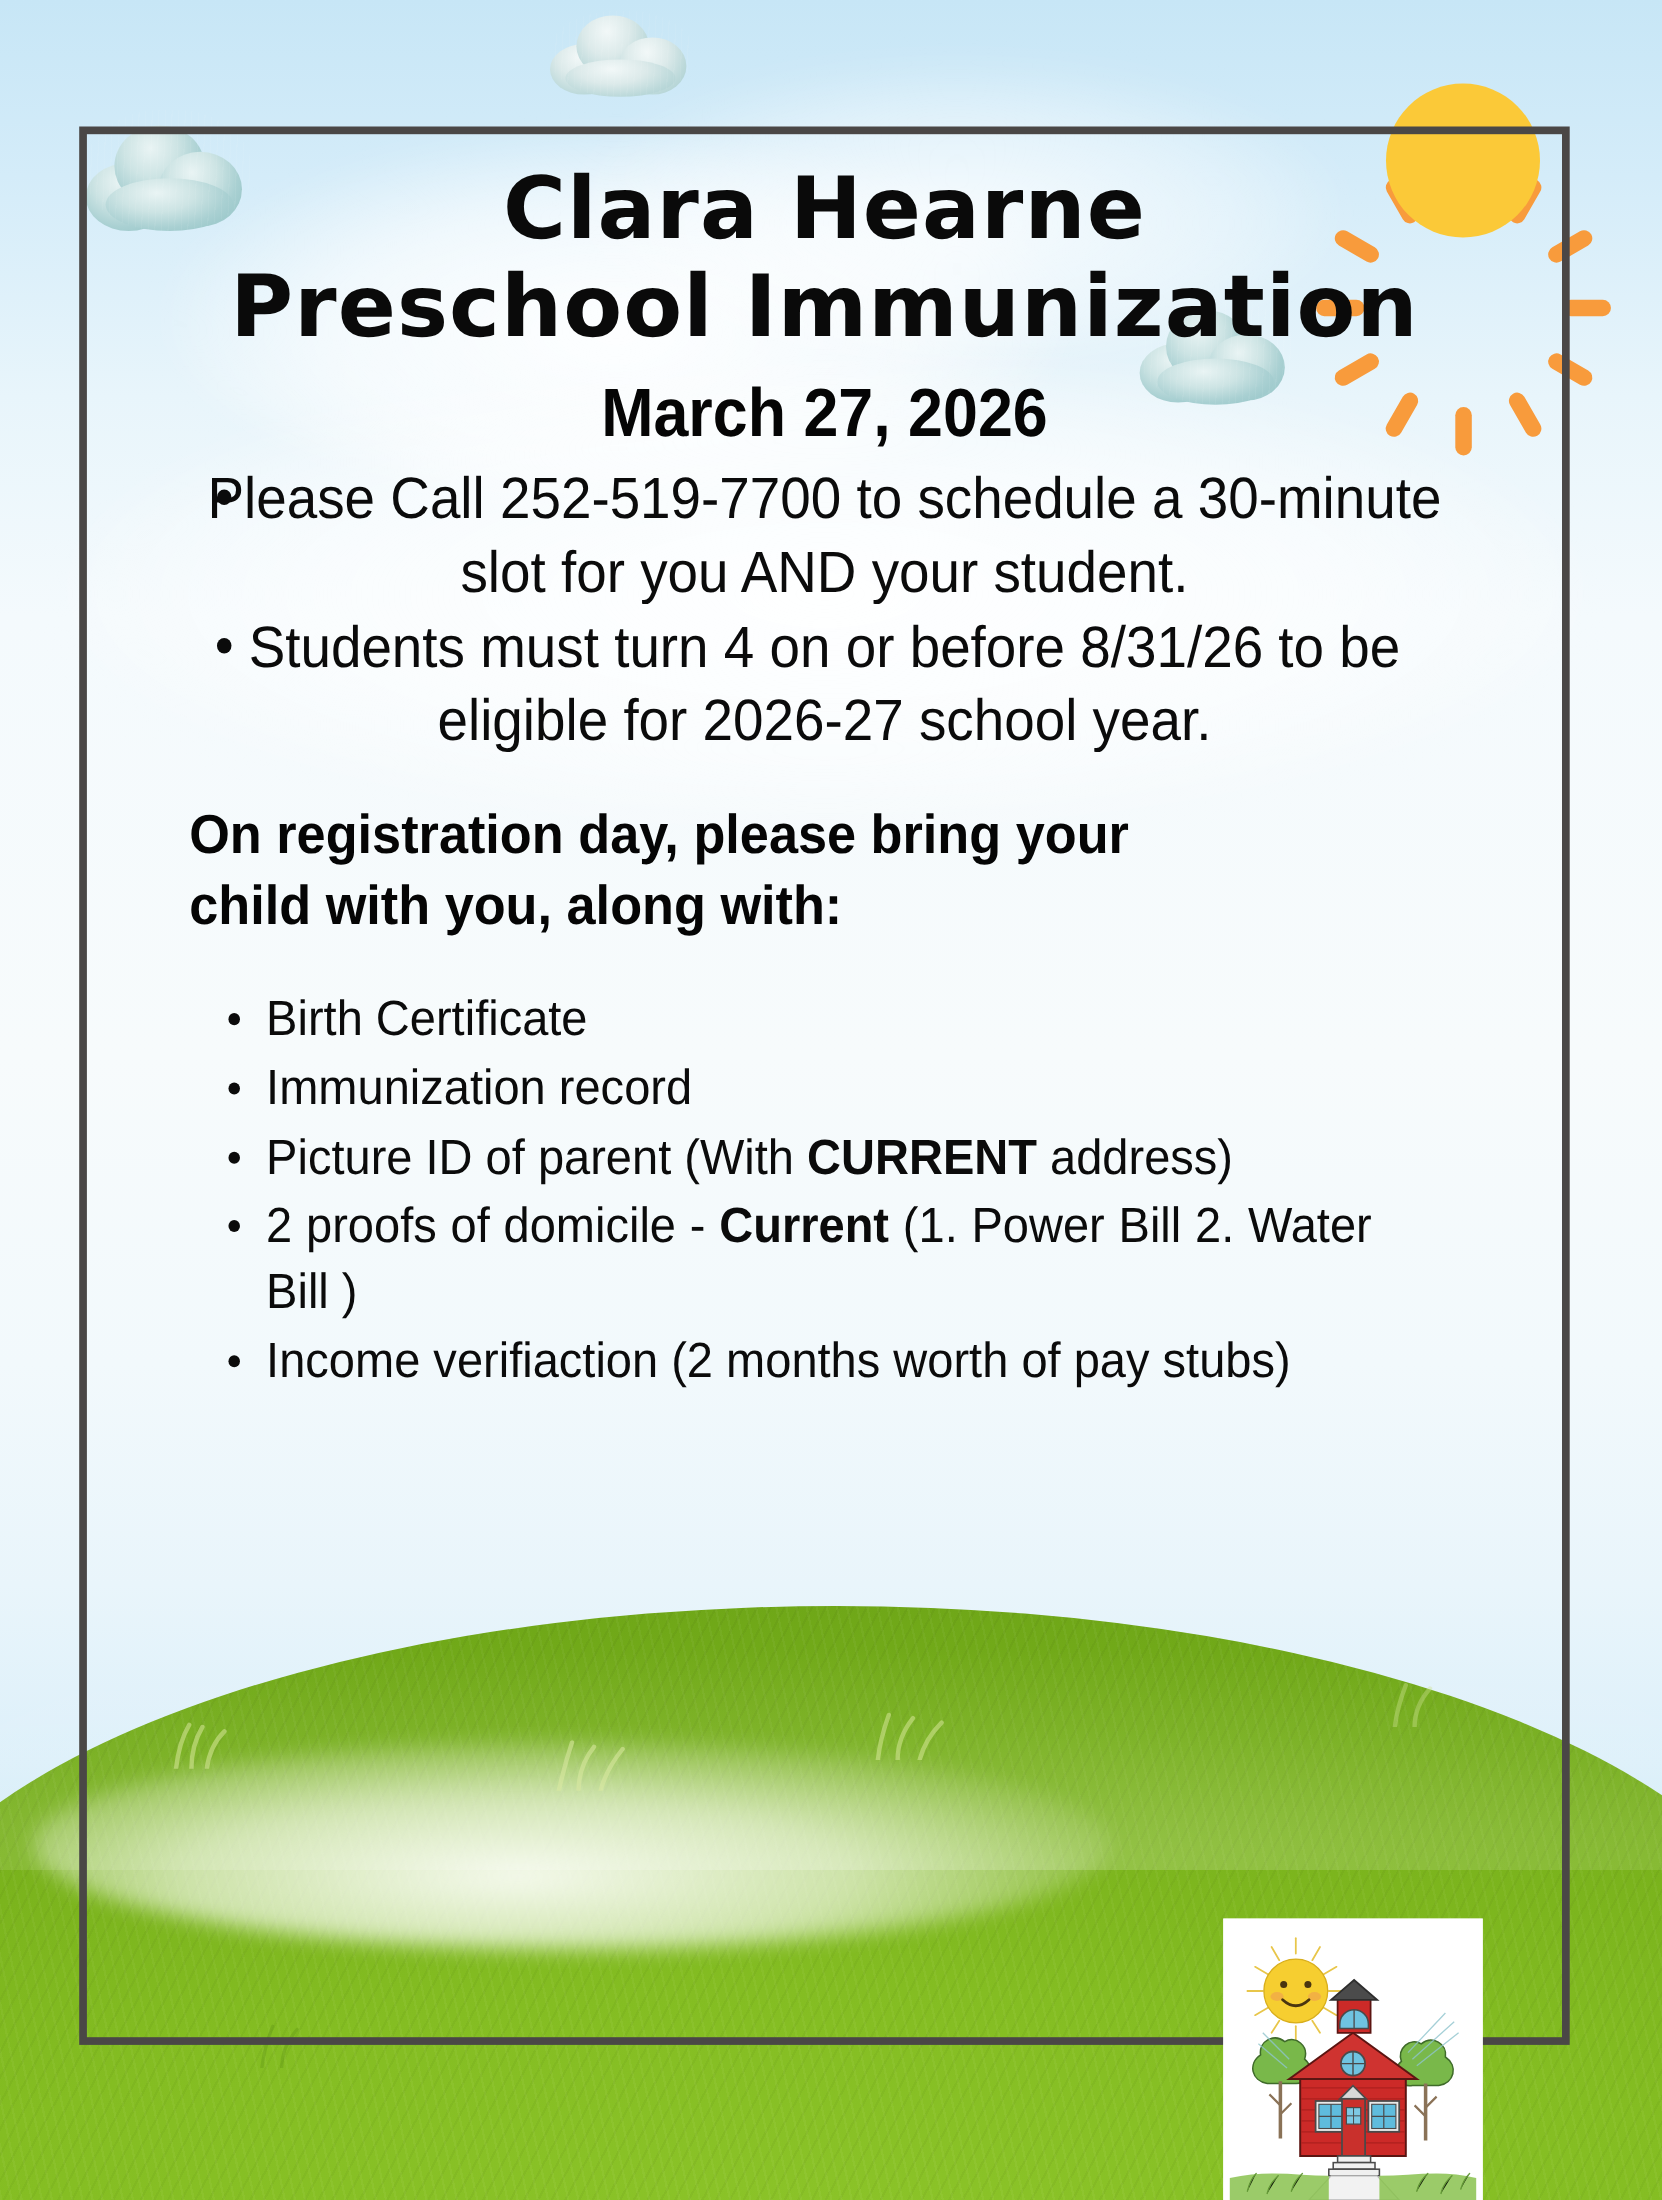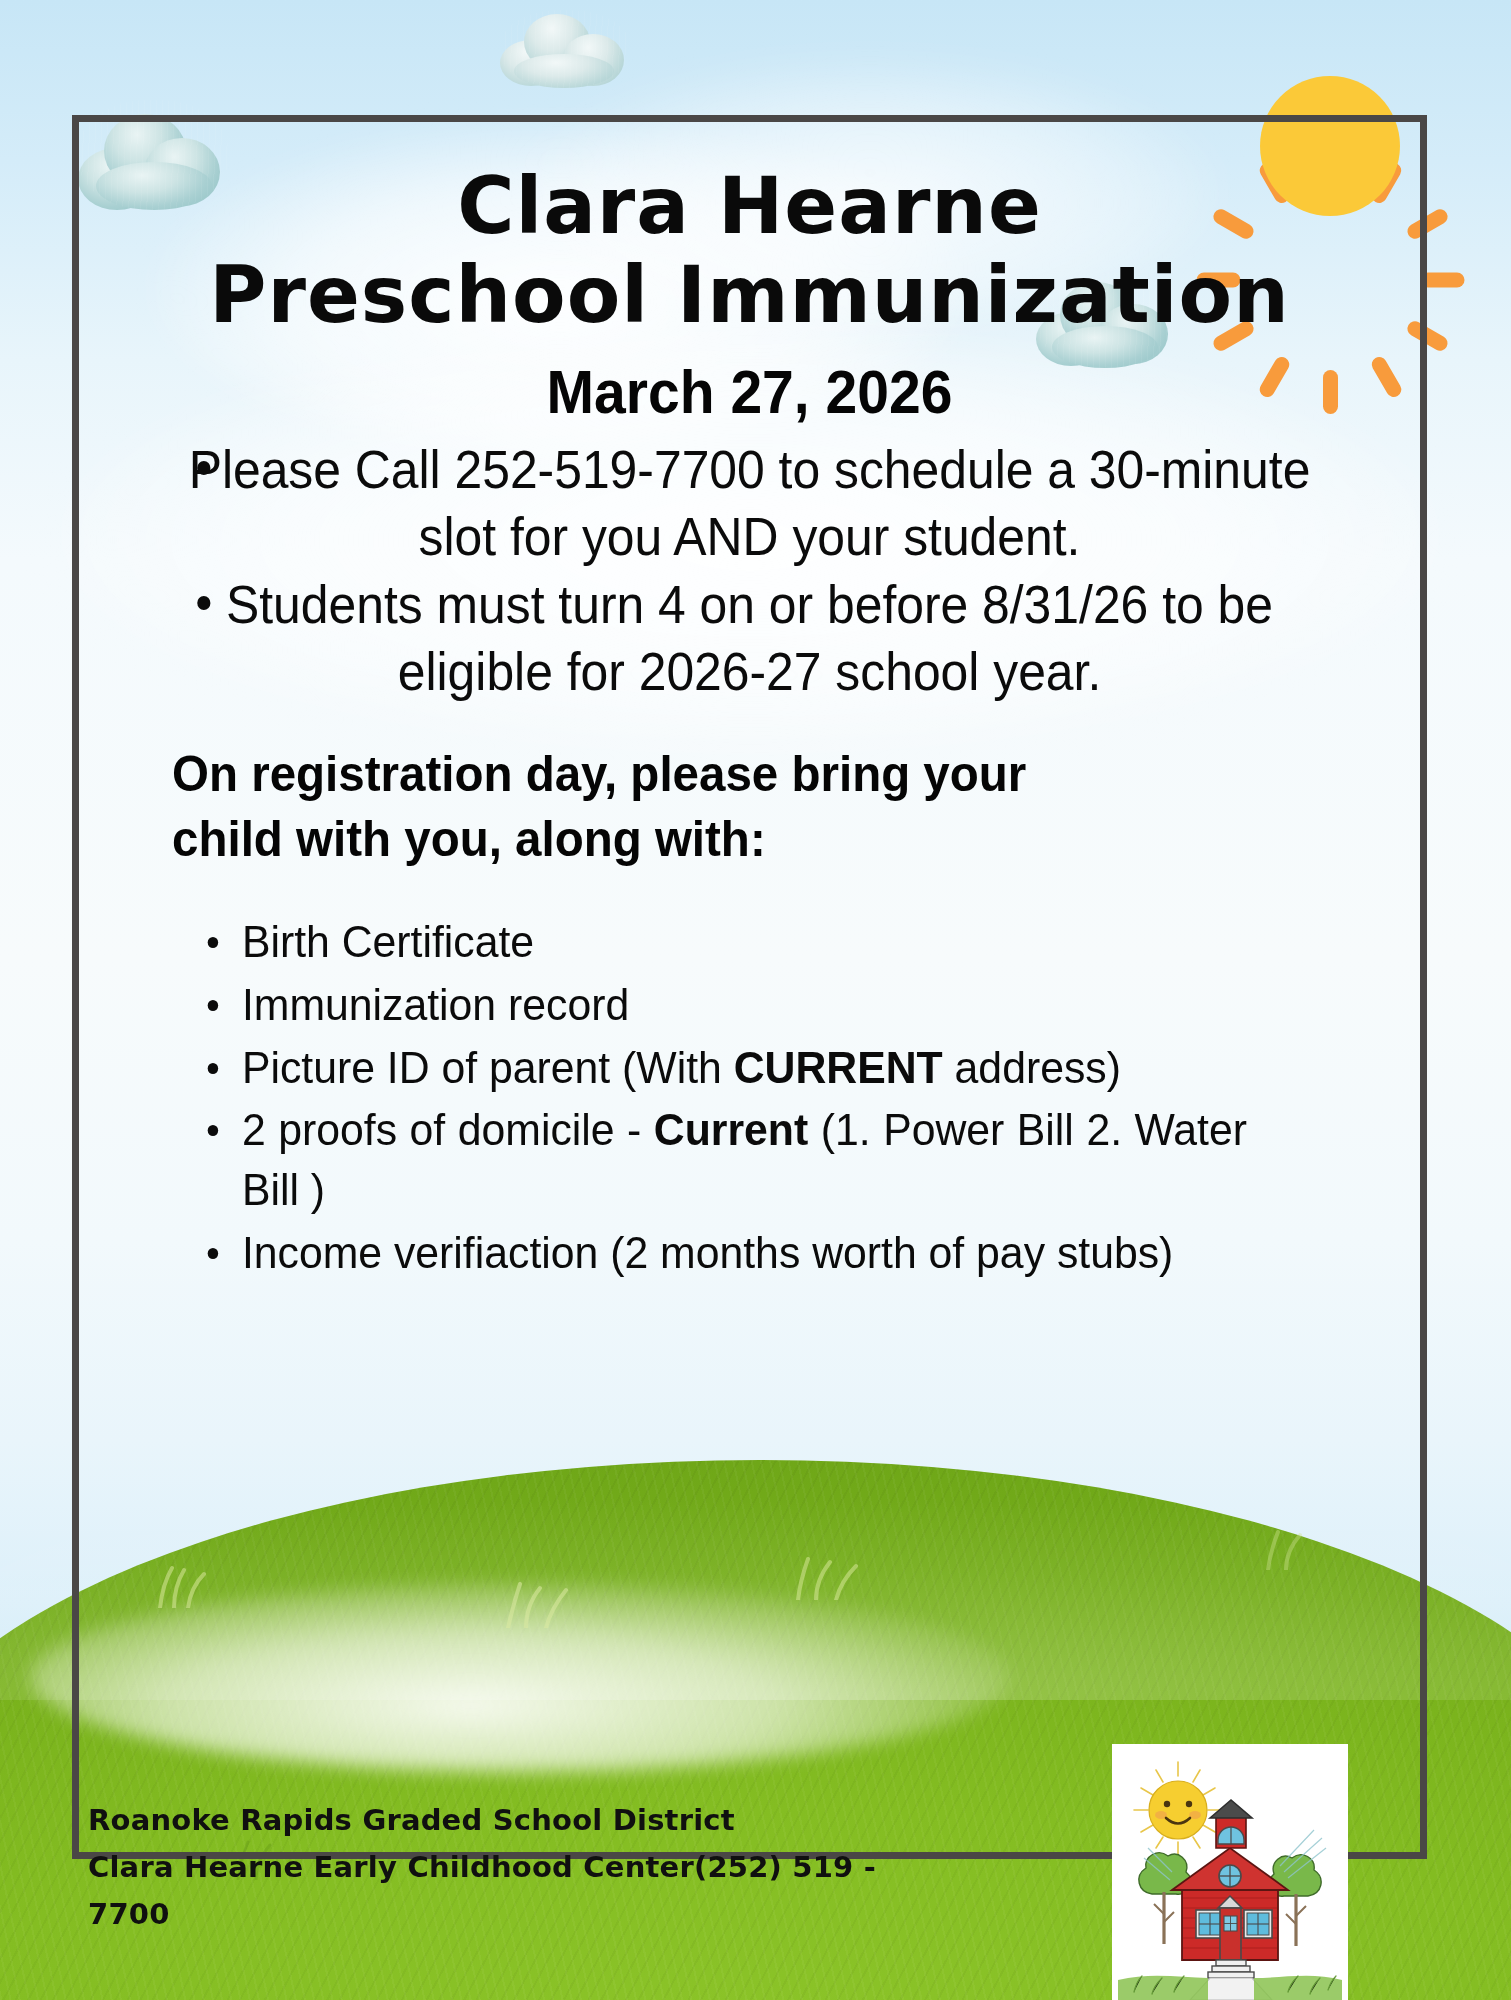--- a/index.html
+++ b/index.html
@@ -164,21 +164,21 @@
     width: 1355px;
     height: 1744px;
     border: 7px solid #4a4746;
     pointer-events: none;
   }
 
   
   .content {
     position: absolute;
     left: 92px;
-    top: 162px;
+    top: 146px;
     width: 1315px;
   }
 
   .title {
     font-family: "DejaVu Sans", sans-serif;
     font-weight: 700;
     font-size: 78px;
     line-height: 1.14;
     letter-spacing: 1px;
     text-align: center;
@@ -396,24 +396,20 @@
     <ul class="docs" id="docs-list">
         <li><span class="dot"></span><span>Birth Certificate</span></li>
         <li><span class="dot"></span><span>Immunization record</span></li>
         <li><span class="dot"></span><span>Picture ID of parent (With <b>CURRENT</b> address)</span></li>
         <li class="justify-last"><span class="dot"></span><span>2 proofs of domicile - <b>Current</b> (1. Power Bill  2. Water Bill )</span></li>
         <li class="justify-last"><span class="dot"></span><span>Income verifiaction (2 months worth of pay stubs)</span></li>
       </ul>
 
   </div>
 
-  <div class="footer">
-    <div>Roanoke Rapids Graded School District</div>
-    <div>Clara Hearne Early Childhood Center(252) 519 - 7700</div>
-  </div>
 
   <div class="logo-card">
     <svg viewBox="0 0 236 256" xmlns="http://www.w3.org/2000/svg">
       <rect x="0" y="0" width="236" height="256" fill="#ffffff"></rect>
 
       <g>
         <g stroke="#e8c64a" stroke-width="1.6" stroke-linecap="round">
           <line x1="66" y1="18" x2="66" y2="32"></line>
           <line x1="44" y1="26" x2="51" y2="38"></line>
           <line x1="29" y1="44" x2="41" y2="51"></line>

